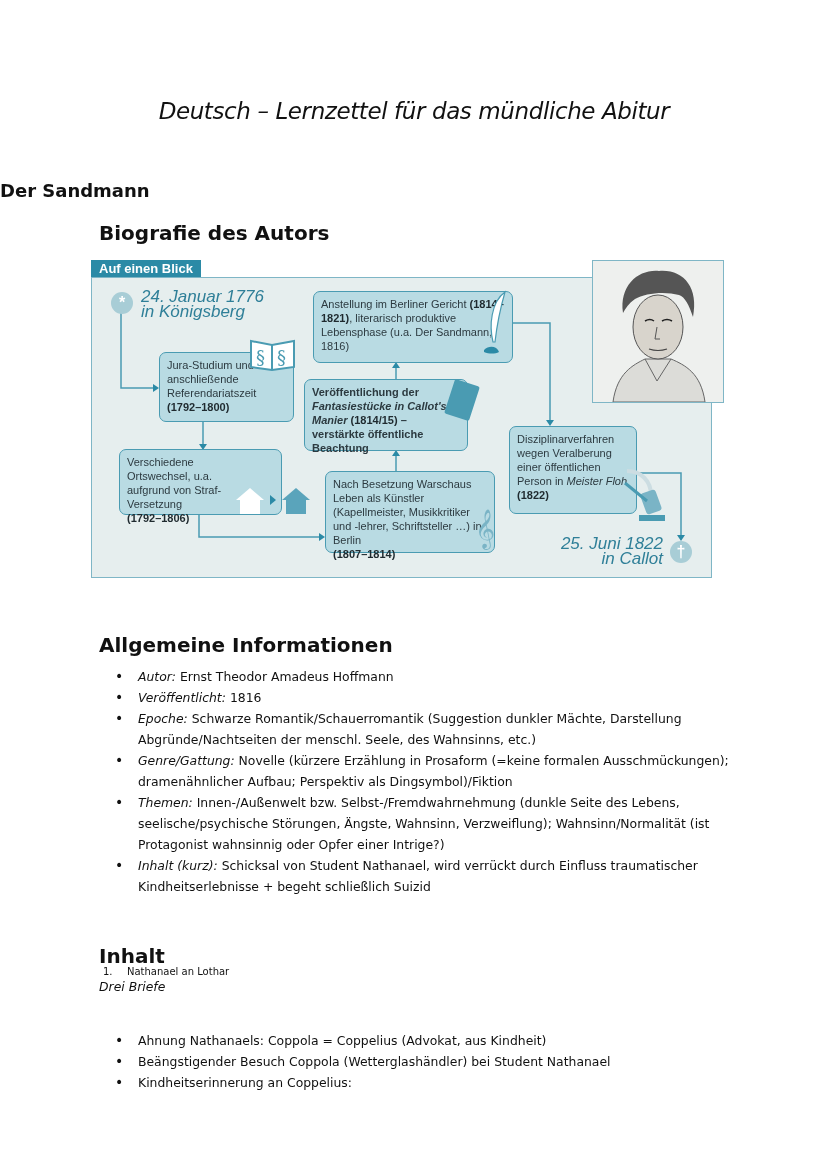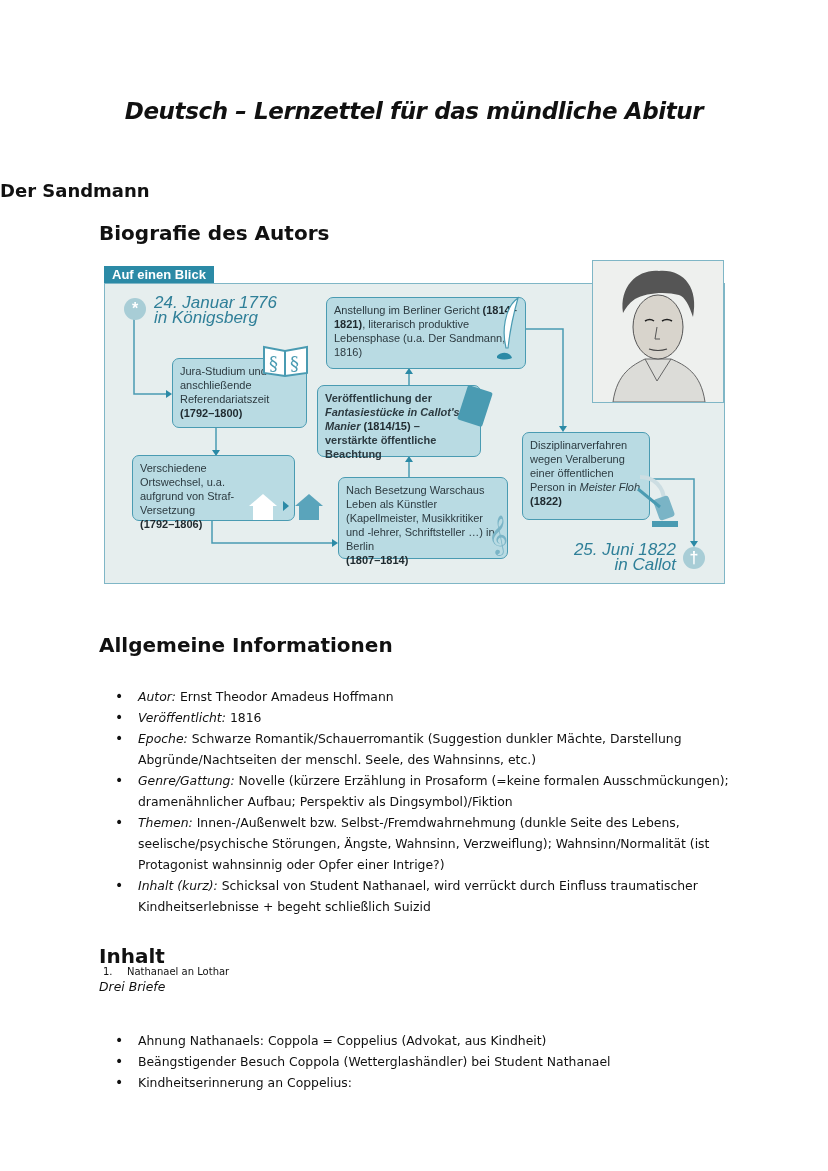--- a/index.html
+++ b/index.html
@@ -1,21 +1,21 @@
 <!DOCTYPE html>
 <html><head>
 <meta charset="utf-8">
 <style>
   html, body { margin:0; padding:0; background:#ffffff; }
   body { width:828px; height:1171px; position:relative; overflow:hidden; font-family:"Liberation Sans", sans-serif; color:#111; }
-  .title { position:absolute; left:0; width:828px; top:98px; text-align:center; font-family:"DejaVu Sans", sans-serif; font-size:23px; font-weight:bold; font-style:italic; letter-spacing:-0.4px; }
+  .title { position:absolute; left:0; width:828px; top:98px; text-align:center; font-family:"DejaVu Sans", sans-serif; font-size:23px; font-weight:normal; font-style:italic; letter-spacing:-0.4px; }
   .subtitle { position:absolute; left:0; width:828px; top:180px; font-family:"DejaVu Sans", sans-serif; font-size:18px; font-weight:bold; }
   .h2 { position:absolute; left:99px; font-family:"DejaVu Sans", sans-serif; font-weight:bold; font-size:20px; }
   
-  .infobox { position:absolute; left:91px; top:266px; width:621px; height:318px;margin-left:13px; }
+  .infobox { position:absolute; left:91px; top:260px; width:621px; height:318px; }
   .info-tab { position:absolute; left:0; top:0; height:17px; padding:0 8px; background:#2b8aa6; color:#fff; font-size:13px; font-weight:bold; line-height:17px; }
   .info-frame { position:absolute; left:0; top:17px; width:619px; height:299px; border:1px solid #7fb6c6; background:#e6eeee; }
   .node { position:absolute; background:#b9dbe3; border:1.5px solid #4a9bb2; border-radius:7px; font-size:11px; line-height:14px; color:#2c3a40; padding:5px 7px; box-sizing:border-box; }
   .node b { color:#1f2a2f; }
   .datelabel { position:absolute; font-style:italic; color:#2f7f98; font-size:17px; line-height:15px; }
   .circle-icon { position:absolute; width:22px; height:22px; border-radius:50%; background:#a8cdd6; color:#fff; font-size:16px; font-weight:bold; text-align:center; line-height:22px; }
   .photo { position:absolute; left:592px; top:260px; width:130px; height:141px; border:1px solid #7fb6c6; background:#eceeec; overflow:hidden; }
   
   .ul { position:absolute; left:115px; width:640px; font-family:"DejaVu Sans", sans-serif; font-size:12.4px; line-height:21px; margin:0; padding:0; list-style:none; }
   .ul li { position:relative; padding-left:23px; }
@@ -137,21 +137,21 @@
     <ellipse cx="65" cy="66" rx="25" ry="32" fill="#d8d4cc" stroke="#555" stroke-width="1"></ellipse>
     <path d="M30 52 C26 24 46 8 66 10 C90 8 106 26 100 56 C96 44 92 36 86 34 C72 30 52 32 42 38 C36 42 32 48 30 52 Z" fill="#555"></path>
     <path d="M52 60 Q57 57 61 60" stroke="#222" fill="none" stroke-width="1.5"></path>
     <path d="M69 60 Q74 57 79 60" stroke="#222" fill="none" stroke-width="1.5"></path>
     <path d="M64 66 L62 78 L67 78" stroke="#555" fill="none" stroke-width="1"></path>
     <path d="M56 88 Q65 91 74 88" stroke="#444" fill="none" stroke-width="1.2"></path>
   </svg>
 </div>
 
 <div class="h2" style="top:633px;">Allgemeine Informationen</div>
-<ul class="ul" style="top:666px;margin-top:20px;">
+<ul class="ul" style="top:666px;">
   <li><span class="k">Autor:</span> <span>Ernst Theodor Amadeus Hoffmann</span></li>
   <li><span class="k">Veröffentlicht:</span> <span>1816</span></li>
   <li><span class="k">Epoche:</span> <span>Schwarze Romantik/Schauerromantik (Suggestion dunkler Mächte, Darstellung Abgründe/Nachtseiten der menschl. Seele, des Wahnsinns, etc.)</span></li>
   <li><span class="k">Genre/Gattung:</span> <span>Novelle (kürzere Erzählung in Prosaform (=keine formalen Ausschmückungen); dramenähnlicher Aufbau; Perspektiv als Dingsymbol)/Fiktion</span></li>
   <li><span class="k">Themen:</span> <span>Innen-/Außenwelt bzw. Selbst-/Fremdwahrnehmung (dunkle Seite des Lebens, seelische/psychische Störungen, Ängste, Wahnsinn, Verzweiflung); Wahnsinn/Normalität (ist Protagonist wahnsinnig oder Opfer einer Intrige?)</span></li>
   <li><span class="k">Inhalt (kurz):</span> <span>Schicksal von Student Nathanael, wird verrückt durch Einfluss traumatischer Kindheitserlebnisse + begeht schließlich Suizid</span></li>
 </ul>
 
 <div class="h2" style="top:944px;">Inhalt</div>
 <div class="drei">Drei Briefe</div>

